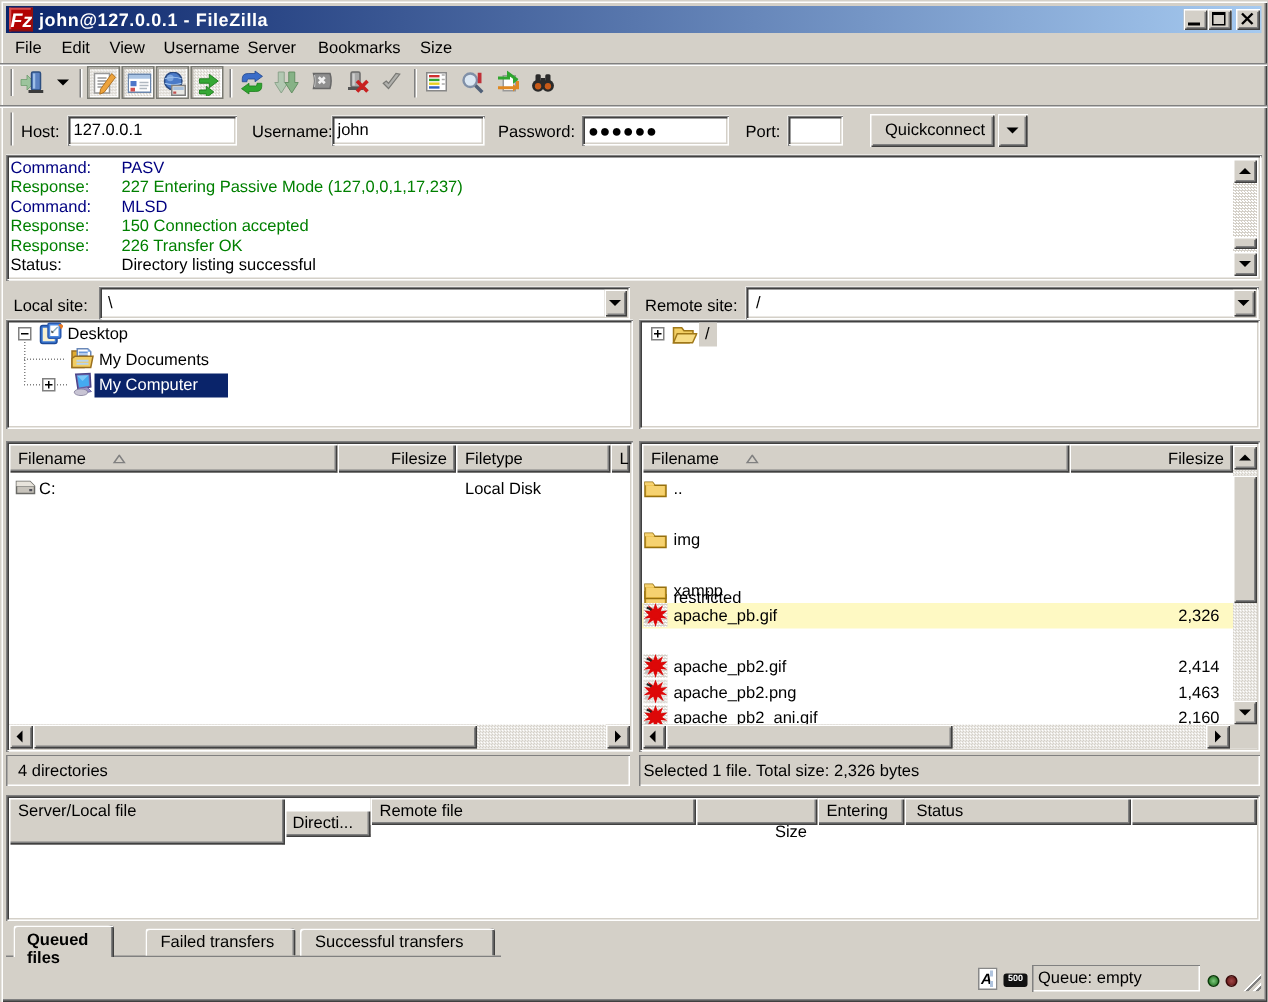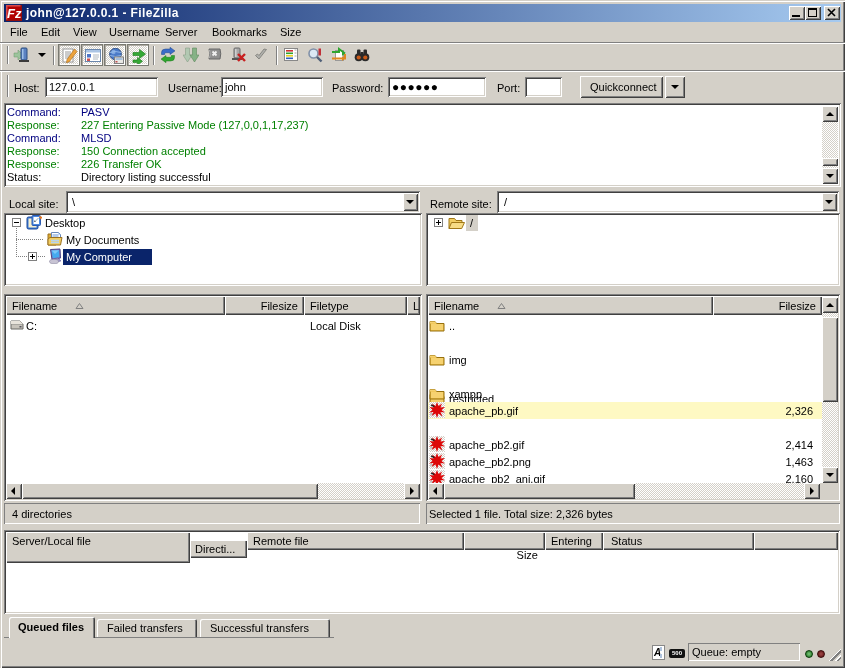--- a/index.html
+++ b/index.html
@@ -438,21 +438,21 @@
     </div>
 <div class="hcell" style="left:754px;top:532px;width:84px;height:18px;"></div>
 
 <div class="ab" style="left:4px;top:637px;width:330px;height:1px;background:#808080;"></div>
 <div class="ab tab" style="left:97px;top:619px;width:100px;height:18px;">
       <span class="ab" style="left:10px;top:3px;">Failed transfers</span>
     </div>
 <div class="ab tab" style="left:200px;top:619px;width:130px;height:18px;">
       <span class="ab" style="left:10px;top:3px;">Successful transfers</span>
     </div>
-<div class="ab tab" style="left:9px;top:617px;width:86px;height:21px;">
+<div class="ab tab" style="left:9px;top:617px;width:67px;height:21px;">
       <span class="ab" style="left:9px;top:4px;font-weight:bold;">Queued files</span>
     </div>
 
 <svg class="ab" style="left:652px;top:645px" width="13" height="15">
       <rect x="0.5" y="0.5" width="12" height="14" fill="#fff" stroke="#888"></rect>
       <text x="2" y="11" font-size="10" font-weight="bold" font-style="italic" fill="#000">A</text>
       <path d="M9 2 v4 M9 9 v4" stroke="#b0c4de" stroke-width="2"></path>
     </svg>
 <div class="ab" style="left:669px;top:649px;width:16px;height:9px;background:#111;border-radius:2px;color:#fff;font-size:6px;font-weight:bold;text-align:center;line-height:9px;letter-spacing:0;">500</div>
 <div class="ab sunken1" style="left:688px;top:643px;width:112px;height:18px;">

